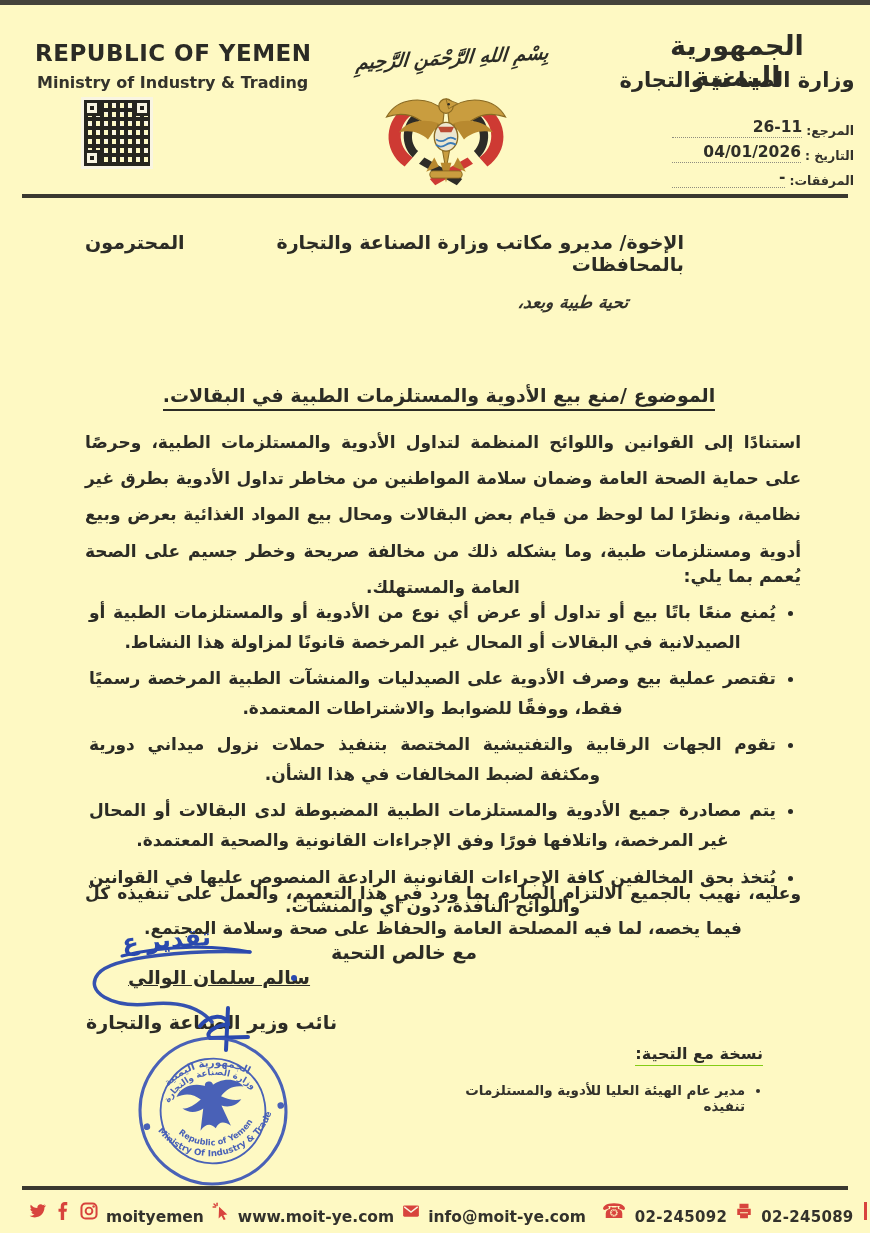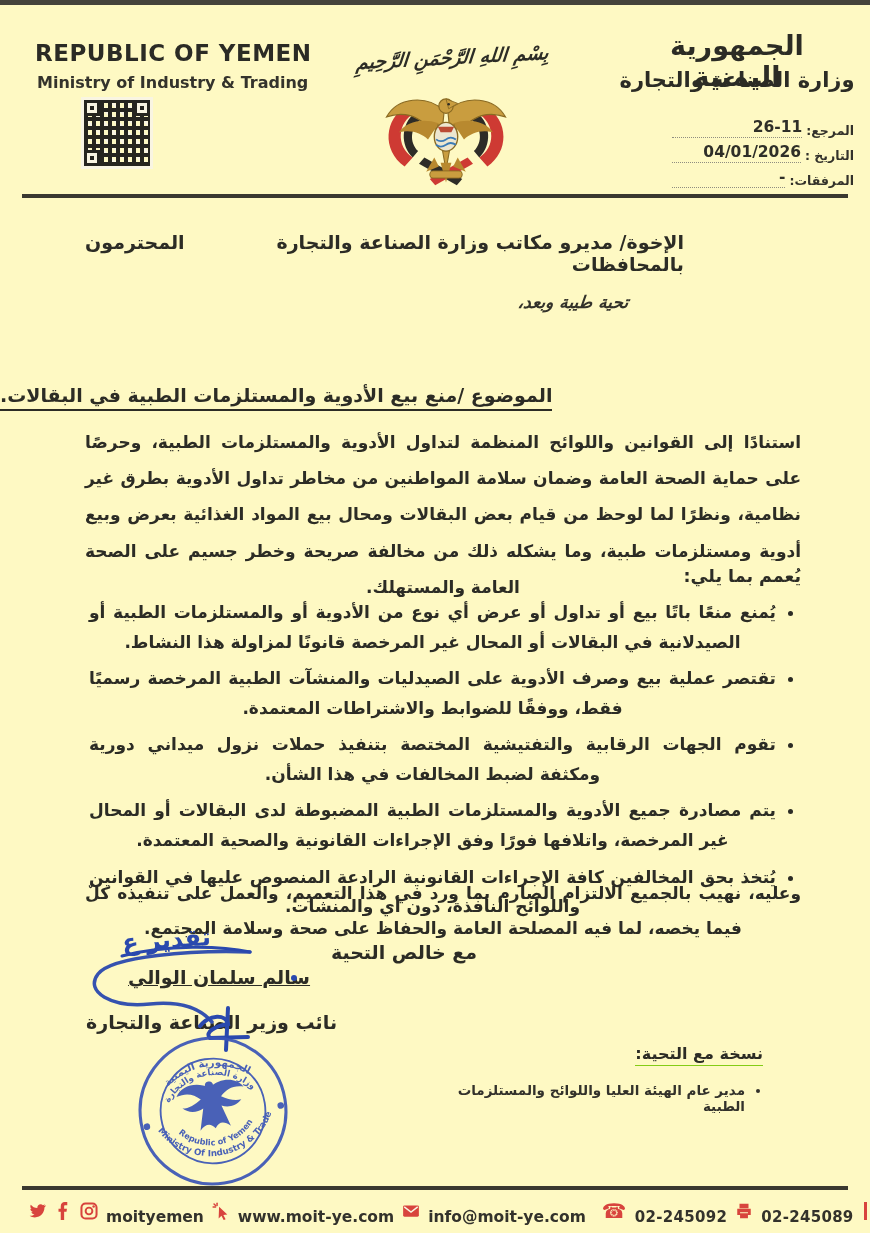--- a/index.html
+++ b/index.html
@@ -42,21 +42,21 @@
   .foot-rule { top:1186px; height:3.5px; }
 
   
   .arabic { direction:rtl; font-weight:bold; color:#2c2c25; }
 
   .addressee-row { position:absolute; top:231px; left:85px; right:186px; display:flex; justify-content:space-between; direction:rtl; font-size:19px; font-weight:bold; }
   .greeting { position:absolute; top:292px; right:242px; font-size:17px; font-weight:bold; font-style:italic; direction:rtl; transform:skewX(-6deg); color:#33322a; }
 
   .doc-type-wrap { position:absolute; top:348px; left:0; right:0; text-align:center; }
   .doc-type { display:inline-block; font-size:20px; font-weight:bold; border-bottom:2.5px solid #2c2c25; padding-bottom:2px; direction:rtl; }
-  .subject-wrap { position:absolute; top:384px; left:0; right:0; }
+  .subject-wrap { position:absolute; top:384px; left:8px; right:0; text-align:center; }
   .subject { display:inline-block; font-size:19px; font-weight:bold; direction:rtl; border-bottom:2px solid #2c2c25; padding-bottom:3px; }
 
   .intro { position:absolute; top:424px; left:85px; right:69px; font-size:17px; line-height:2.13;
            text-align:justify; text-align-last:center; }
   .lead { position:absolute; top:566px; right:69px; font-size:17.5px; }
 
   .directives { position:absolute; top:598px; right:80px; left:89px; direction:rtl; list-style:disc; padding-right:14px; }
   .directives li { font-size:17px; font-weight:bold; line-height:1.74; margin-bottom:7px; color:#2c2c25;
                    text-align:justify; text-align-last:center; }
 
@@ -224,21 +224,21 @@
 
     <g fill="#3a55b6">
       <path d="M75 52 C63 44 48 46 42 56 C52 53 59 56 65 62 C59 66 52 69 46 68 C52 74 60 74 66 71 L60 92 C66 86 71 86 75 92 C79 86 84 86 90 92 L84 71 C90 74 98 74 104 68 C98 69 91 66 85 62 C91 56 98 53 108 56 C102 46 87 44 75 52 Z"></path>
       <circle cx="75" cy="50" r="4"></circle>
     </g>
   </svg>
 
   <div class="cc">
     <span class="cc-head arabic">نسخة مع التحية:</span>
     <ul>
-      <li>مدير عام الهيئة العليا واللوائح والمستلزمات الطبية</li>
+      <li>مدير عام الهيئة العليا للأدوية والمستلزمات تنفيذه</li>
     </ul>
   </div>
 
   <div class="rule foot-rule"></div>
   <footer class="footer">
     <span class="fi">
       <svg viewBox="0 0 16 16">
           <path fill="#d8443d" d="M15.5 3.2c-.5.2-1 .4-1.6.5.6-.4 1-.9 1.2-1.6-.5.3-1.1.6-1.8.7-.5-.6-1.3-.9-2.1-.9-1.6 0-2.9 1.3-2.9 2.9 0 .2 0 .4.1.6C6 5.3 3.9 4.2 2.5 2.4c-.3.4-.4.9-.4 1.5 0 1 .5 1.9 1.3 2.4-.5 0-.9-.1-1.3-.4v.1c0 1.4 1 2.6 2.3 2.9-.2.1-.5.1-.8.1-.2 0-.4 0-.6-.1.4 1.2 1.5 2 2.8 2.1-1 .8-2.3 1.3-3.7 1.3H1.5c1.3.9 2.9 1.4 4.6 1.4 5.5 0 8.5-4.6 8.5-8.5v-.4c.6-.4 1.1-1 1.4-1.6z"></path>
         </svg>
     </span>

